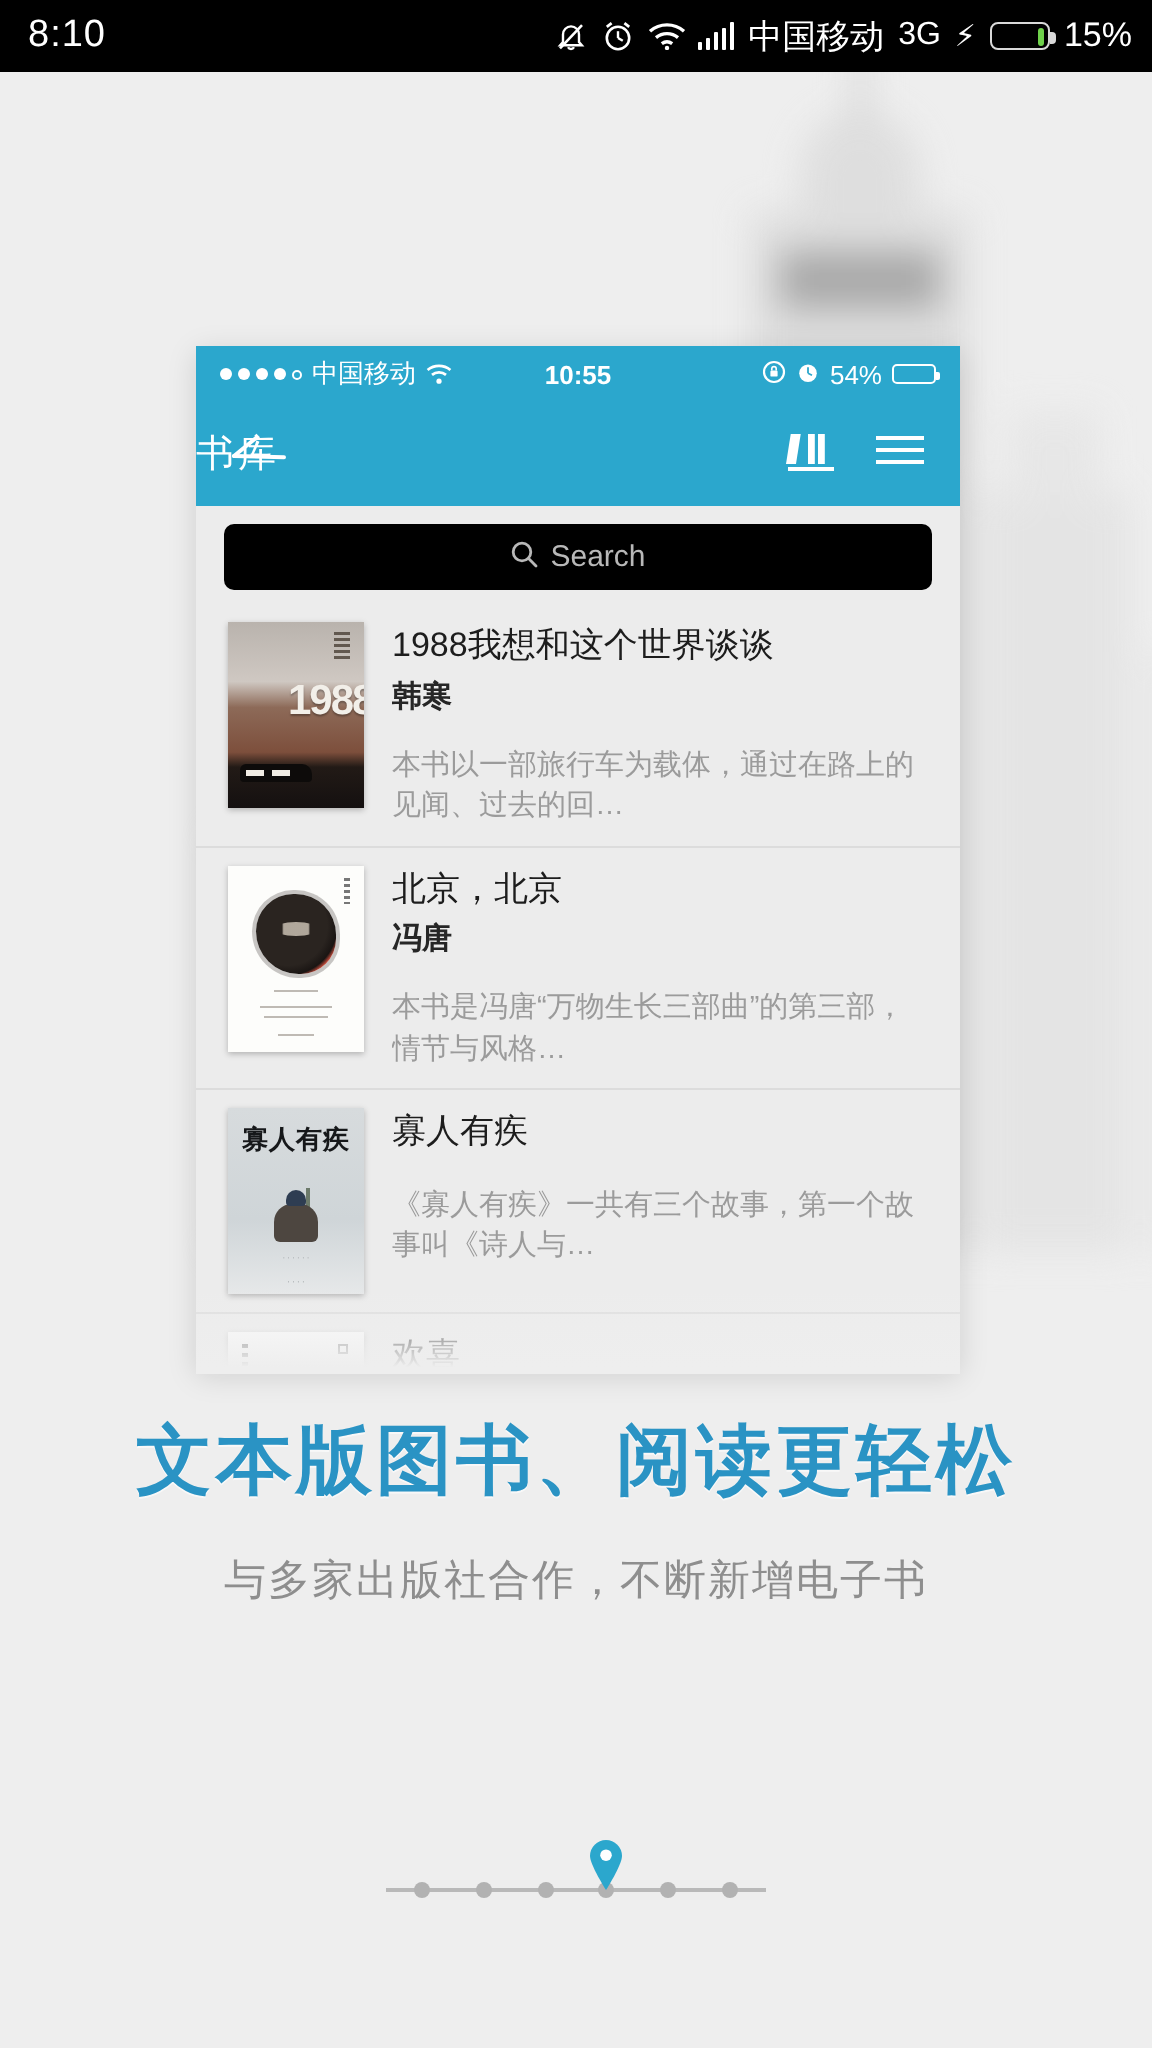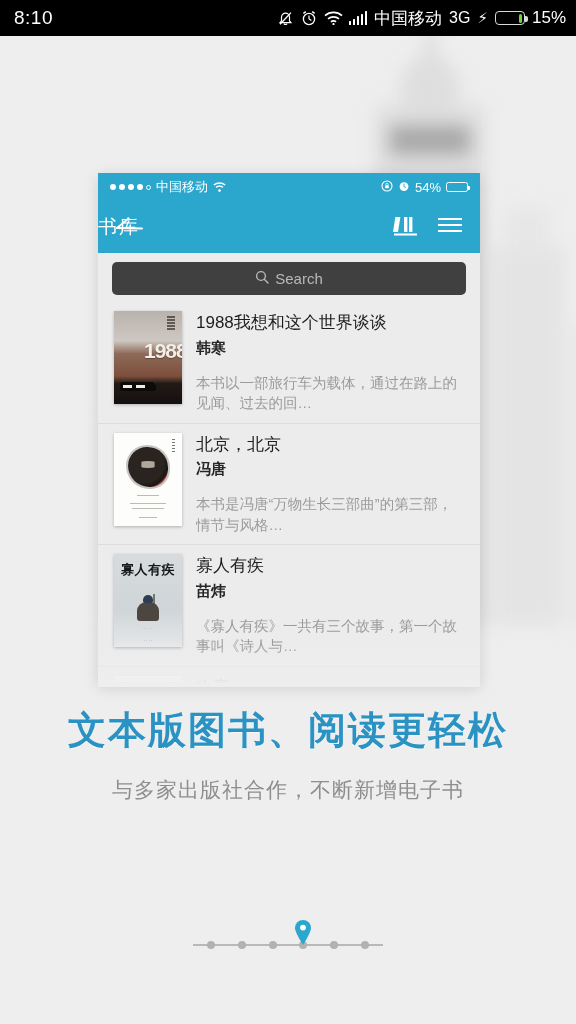--- a/index.html
+++ b/index.html
@@ -97,21 +97,21 @@
     position:relative;
   }
   .nav-title{
     position:absolute;left:0;right:0;text-align:left;
     font-size:19px; letter-spacing:2px; font-weight:400;
   }
   .nav-right{ margin-left:auto; display:flex; align-items:center; gap:18px; position:relative; z-index:2;}
 
   .searchwrap{ padding:9px 14px 7px; background:#ececec; }
   .searchbox{
-    height:33px;background:#404040;border-radius:5px;
+    height:33px;background:#000000;border-radius:5px;
     display:flex;align-items:center;justify-content:center;gap:6px;
     color:#b8b8b8;font-size:15px;
   }
 
   .booklist{ background:#ececec; }
   .bookrow{
     display:flex; gap:14px; padding:9px 14px 9px 16px;
     border-bottom:1px solid #dcdcdc;
   }
   .cover{
@@ -303,20 +303,21 @@
       </span>
       <span>中国移动</span>
       <span>
         <svg width="13" height="10" viewBox="0 0 13 10">
           <path d="M0.8 3 A9 9 0 0 1 12.2 3" fill="none" stroke="#fff" stroke-width="1.4"></path>
           <path d="M3 5.4 A5.6 5.6 0 0 1 10 5.4" fill="none" stroke="#fff" stroke-width="1.4"></path>
           <circle cx="6.5" cy="8.6" r="1.3" fill="#fff"></circle>
         </svg>
       </span>
     </span>
+    <span class="ios-time">10:55</span>
     <span class="ios-right">
       <span>
         <svg width="12" height="12" viewBox="0 0 12 12">
           <circle cx="6" cy="6" r="5" fill="none" stroke="#fff" stroke-width="1.1"></circle>
           <rect x="4.2" y="5.3" width="3.6" height="3" rx=".6" fill="#fff"></rect>
           <path d="M4.9 5.3 V4.4 a1.1 1.1 0 0 1 2.2 0 V5.3" fill="none" stroke="#fff" stroke-width=".8"></path>
         </svg>
       </span>
       <span>
         <svg width="12" height="12" viewBox="0 0 12 12">
@@ -403,21 +404,20 @@
     <div class="bookrow">
       <div class="cover cvgr">
         <div class="t">寡人有疾</div>
         <div class="staff"></div>
         <div class="fig"></div>
         <div class="tiny">· · · · · ·</div>
         <div class="base">· · · ·</div>
       </div>
       <div class="bookinfo">
         <div class="btitle">寡人有疾</div>
-        <div class="bauthor">苗炜</div>
         <div class="bdesc">《寡人有疾》一共有三个故事，第一个故事叫《诗人与…</div>
       </div>
     </div>
 
     <div class="bookrow">
       <div class="cover cvhx">
         <div class="vert"></div>
         <div class="sq"></div>
 
       </div>

